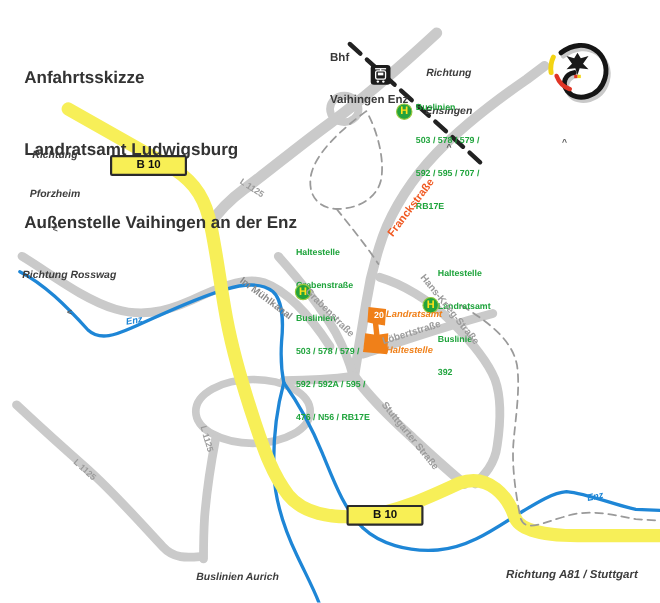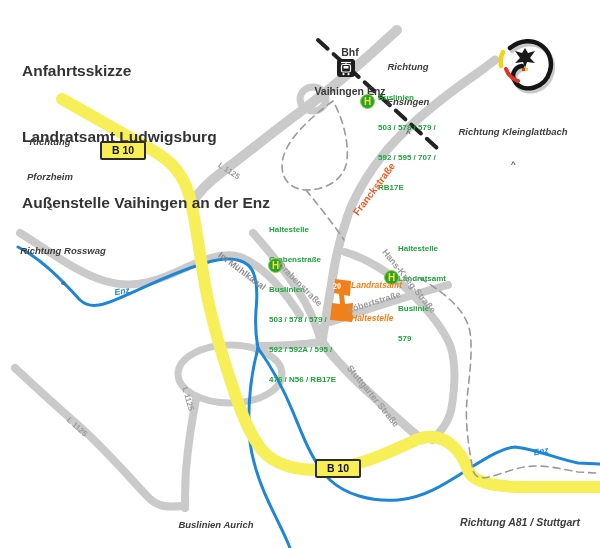--- a/index.html
+++ b/index.html
@@ -3,35 +3,35 @@
 <meta charset="utf-8">
 <style>
   html,body{margin:0;padding:0;background:#fff;}
   .map{position:relative;width:600px;height:548px;background:#ffffff;overflow:hidden;
        font-family:"Liberation Sans",sans-serif;}
   .map svg.base{position:absolute;left:0;top:0;}
   .lbl{position:absolute;white-space:pre;}
   .title{left:22px;top:16px;font-size:15.5px;line-height:22px;font-weight:600;color:#333;}
   .dir{font-size:9.5px;line-height:11.5px;font-weight:600;color:#3d3d3d;text-align:center;font-style:italic;}
   .dir .arrow{font-size:8px;line-height:8px;color:#555;font-weight:700;}
-  .bhf{left:300px;top:20px;width:100px;text-align:center;font-size:10.5px;line-height:13px;font-weight:600;color:#383838;}
+  .bhf{left:300px;top:20px;width:100px;text-align:left;font-size:10.5px;line-height:13px;font-weight:600;color:#383838;}
   .bus{font-size:8px;line-height:10px;font-weight:700;color:#1fa43c;}
   .street{position:absolute;font-size:9px;font-weight:600;color:#9b9b9b;transform-origin:center;}
   .street.dark{color:#898989;}
   .street.small{font-size:8px;}
   .franck{position:absolute;font-size:10px;font-weight:700;color:#f05a23;transform-origin:center;}
   .river-lbl{position:absolute;font-size:8.5px;font-weight:700;font-style:italic;color:#1e86d6;transform-origin:center;}
   .b10{position:absolute;background:#f8ef55;border:2px solid #2b2b2b;border-radius:2px;
-       font-size:10.5px;font-weight:700;color:#111;padding:1px 10px;line-height:13px;}
+       font-size:10.5px;font-weight:700;color:#111;padding:1px 22px;line-height:13px;}
   .hstop{position:absolute;width:15px;height:15px;border-radius:50%;background:#23a33c;
          border:1px solid #9ac93e;color:#ffe01a;font-size:10px;line-height:14px;font-weight:700;
          text-align:center;box-sizing:border-box;}
   .lra{left:351px;top:258px;font-size:8.5px;line-height:11px;font-weight:700;font-style:italic;color:#f08019;}
-  .num20{position:absolute;left:333px;top:282px;width:16px;text-align:left;
-         font-size:8px;font-weight:700;color:#fff;font-family:Liberation Serif, serif;}
+  .num20{position:absolute;left:333px;top:282px;width:16px;text-align:right;
+         font-size:8px;font-weight:700;color:#fff;}
   .a81{font-size:10.5px;font-weight:700;}
   .ctr{transform:translate(-50%,-50%);}
 </style>
 </head>
 <body>
 
 <div class="map">
 
   <svg class="base" width="600" height="548" viewBox="0 0 600 548">
     <g fill="none" stroke-linecap="round" stroke-linejoin="round">
@@ -108,21 +108,20 @@
     <div class="arrow">&lt;</div>
   </div>
 
   <div class="lbl dir" style="left:375px;top:38px;width:66px;">
     <div>Richtung</div>
     <div>Ensingen</div>
     <div class="arrow">^</div>
   </div>
 
   <div class="lbl dir" style="left:453px;top:103px;width:120px;">
-    <div>Richtung Kleinglattbach</div>
     <div class="arrow">^</div>
   </div>
 
   <div class="lbl dir" style="left:18px;top:222px;width:90px;">
     <div>Richtung Rosswag</div>
     <div class="arrow">&lt;</div>
   </div>
 
   <div class="lbl dir" style="left:168px;top:496px;width:96px;">
     <div>Buslinien Aurich</div>
@@ -150,21 +149,21 @@
     <div>Buslinien</div>
     <div>503 / 578 / 579 /</div>
     <div>592 / 592A / 595 /</div>
     <div>476 / N56 / RB17E</div>
   </div>
 
   <div class="lbl bus" style="left:398px;top:224px;">
     <div>Haltestelle</div>
     <div>Landratsamt</div>
     <div>Buslinie</div>
-    <div>579</div>
+    <div>392</div>
   </div>
 
   <div class="hstop" style="left:360px;top:94px;">H</div>
   <div class="hstop" style="left:268px;top:258px;">H</div>
   <div class="hstop" style="left:384px;top:270px;">H</div>
 
   <div class="lbl lra">
     <div>Landratsamt</div>
     <div>Haltestelle</div>
   </div>

